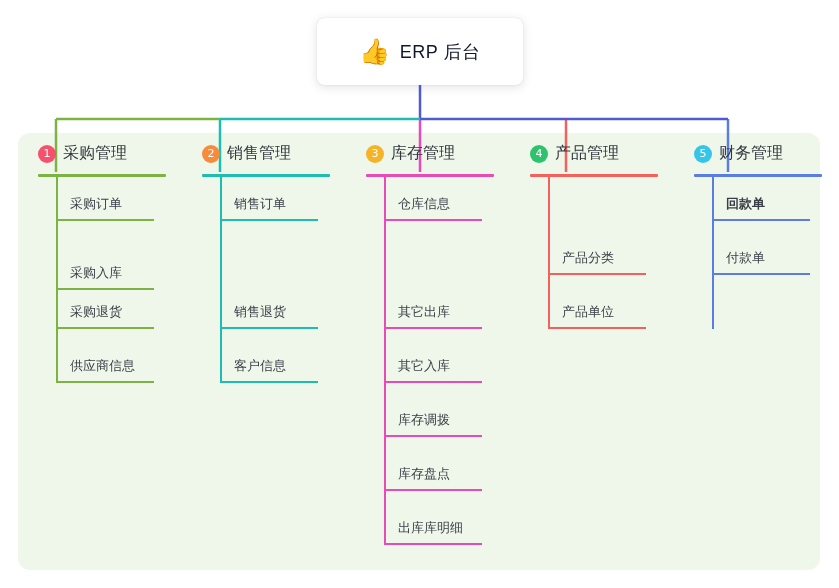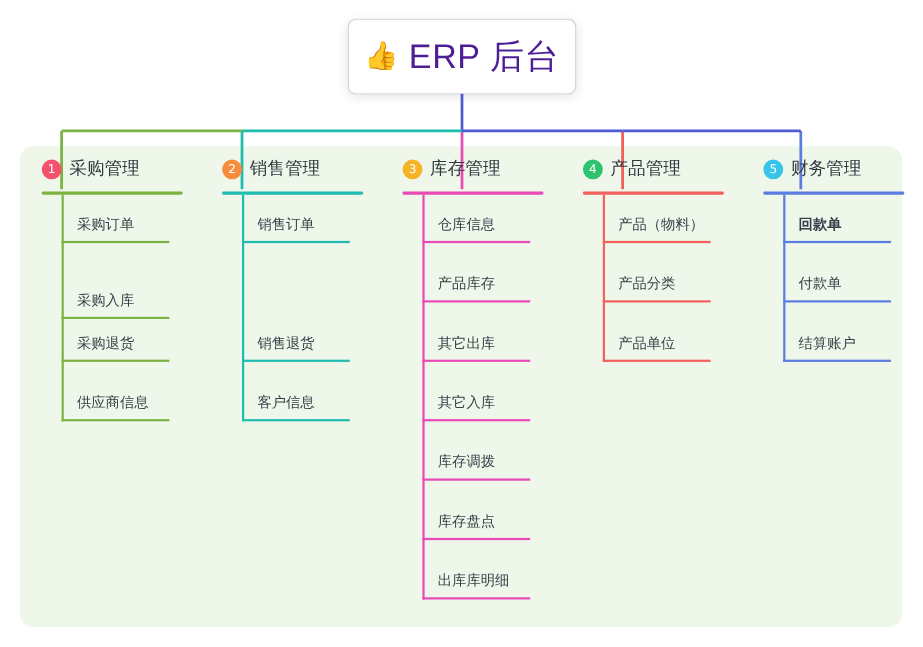--- a/index.html
+++ b/index.html
@@ -31,23 +31,23 @@
     justify-content: center;
     gap: 9px;
     z-index: 6;
   }
   #root-card .thumb {
     font-size: 25px;
     line-height: 1;
     color: #f2b233;
   }
   #root-card .root-title {
-    font-size: 31px;
+    font-size: 18px;
     letter-spacing: 0.5px;
-    color: #4c1d95;
+    color: #0f172a;
     white-space: nowrap;
   }
 
   
   #connectors {
     position: absolute;
     left: 0;
     top: 0;
     width: 839px;
     height: 588px;
@@ -214,24 +214,20 @@
       <div class="col-head">
         <span class="badge" style="background: rgb(245, 180, 39);">3</span>
         <span class="col-title">库存管理</span>
       </div>
       <div class="head-rule" style="background: rgb(232, 75, 181);"></div>
       <div class="spine" style="background: rgb(232, 75, 181); height: 368px;"></div>
       <div class="leaf" style="top: 62px;">
         <span class="leaf-label">仓库信息</span>
         <div class="leaf-rule" style="background: rgb(232, 75, 181);"></div>
       </div>
-      <div class="leaf" style="top: 116px;">
-        <span class="leaf-label">产品库存</span>
-        <div class="leaf-rule" style="background: rgb(232, 75, 181);"></div>
-      </div>
       <div class="leaf" style="top: 170px;">
         <span class="leaf-label">其它出库</span>
         <div class="leaf-rule" style="background: rgb(232, 75, 181);"></div>
       </div>
       <div class="leaf" style="top: 224px;">
         <span class="leaf-label">其它入库</span>
         <div class="leaf-rule" style="background: rgb(232, 75, 181);"></div>
       </div>
       <div class="leaf" style="top: 278px;">
         <span class="leaf-label">库存调拨</span>
@@ -246,24 +242,20 @@
         <div class="leaf-rule" style="background: rgb(232, 75, 181);"></div>
       </div>
     </div>
     <div class="column">
       <div class="col-head">
         <span class="badge" style="background: rgb(47, 194, 110);">4</span>
         <span class="col-title">产品管理</span>
       </div>
       <div class="head-rule" style="background: rgb(244, 96, 92);"></div>
       <div class="spine" style="background: rgb(244, 96, 92); height: 152px;"></div>
-      <div class="leaf" style="top: 62px;">
-        <span class="leaf-label">产品（物料）</span>
-        <div class="leaf-rule" style="background: rgb(244, 96, 92);"></div>
-      </div>
       <div class="leaf" style="top: 116px;">
         <span class="leaf-label">产品分类</span>
         <div class="leaf-rule" style="background: rgb(244, 96, 92);"></div>
       </div>
       <div class="leaf" style="top: 170px;">
         <span class="leaf-label">产品单位</span>
         <div class="leaf-rule" style="background: rgb(244, 96, 92);"></div>
       </div>
     </div>
     <div class="column">
@@ -274,18 +266,14 @@
       <div class="head-rule" style="background: rgb(91, 124, 224);"></div>
       <div class="spine" style="background: rgb(91, 124, 224); height: 152px;"></div>
       <div class="leaf" style="top: 62px; font-weight: bold;">
         <span class="leaf-label">回款单</span>
         <div class="leaf-rule" style="background: rgb(91, 124, 224);"></div>
       </div>
       <div class="leaf" style="top: 116px;">
         <span class="leaf-label">付款单</span>
         <div class="leaf-rule" style="background: rgb(91, 124, 224);"></div>
       </div>
-      <div class="leaf" style="top: 170px;">
-        <span class="leaf-label">结算账户</span>
-        <div class="leaf-rule" style="background: rgb(91, 124, 224);"></div>
-      </div>
     </div>
   </div>
 
 </body></html>

